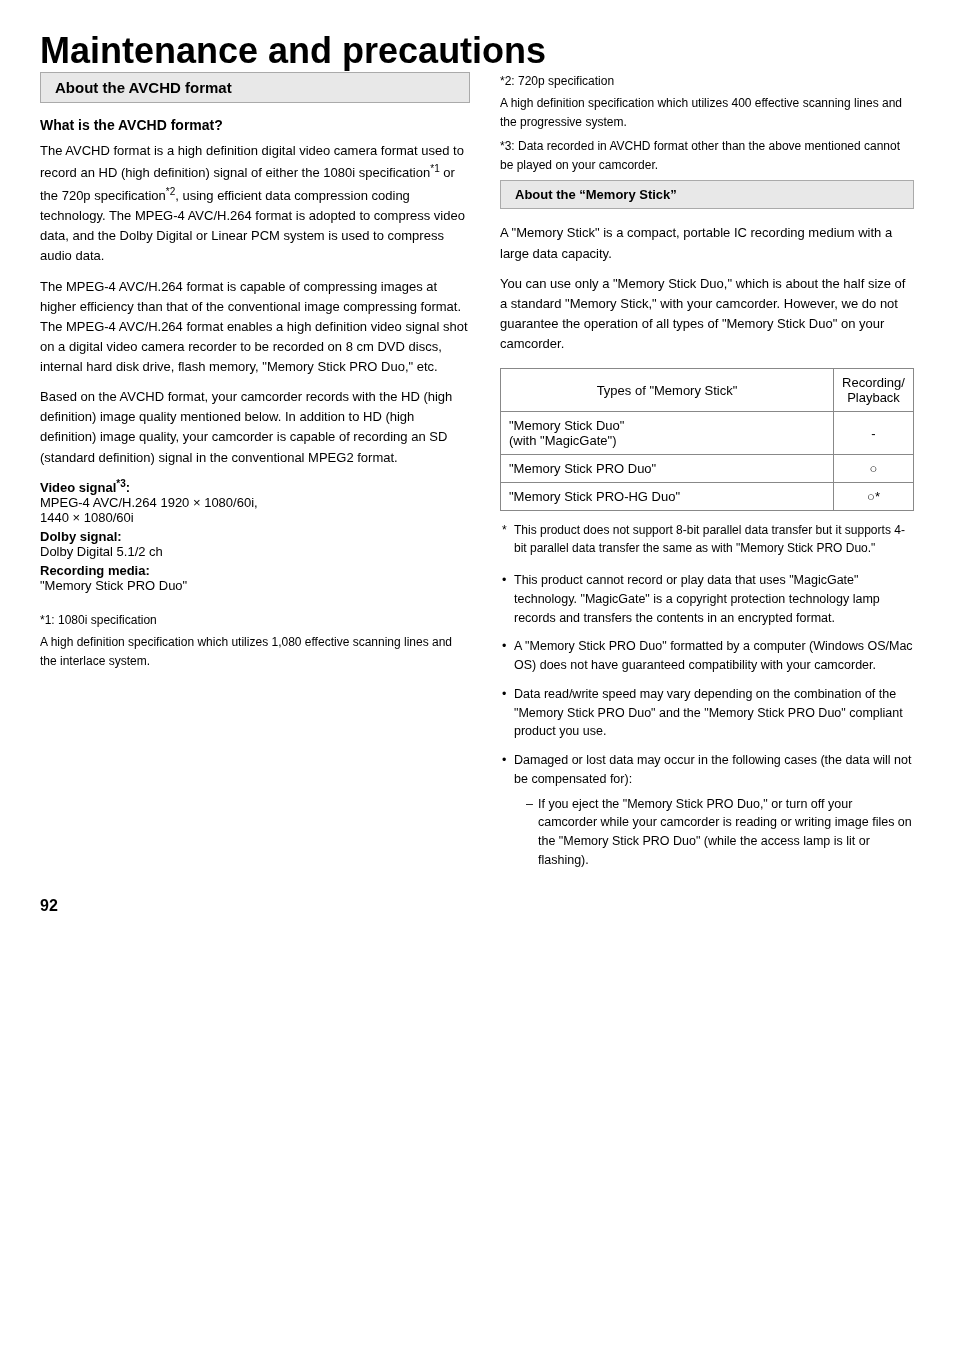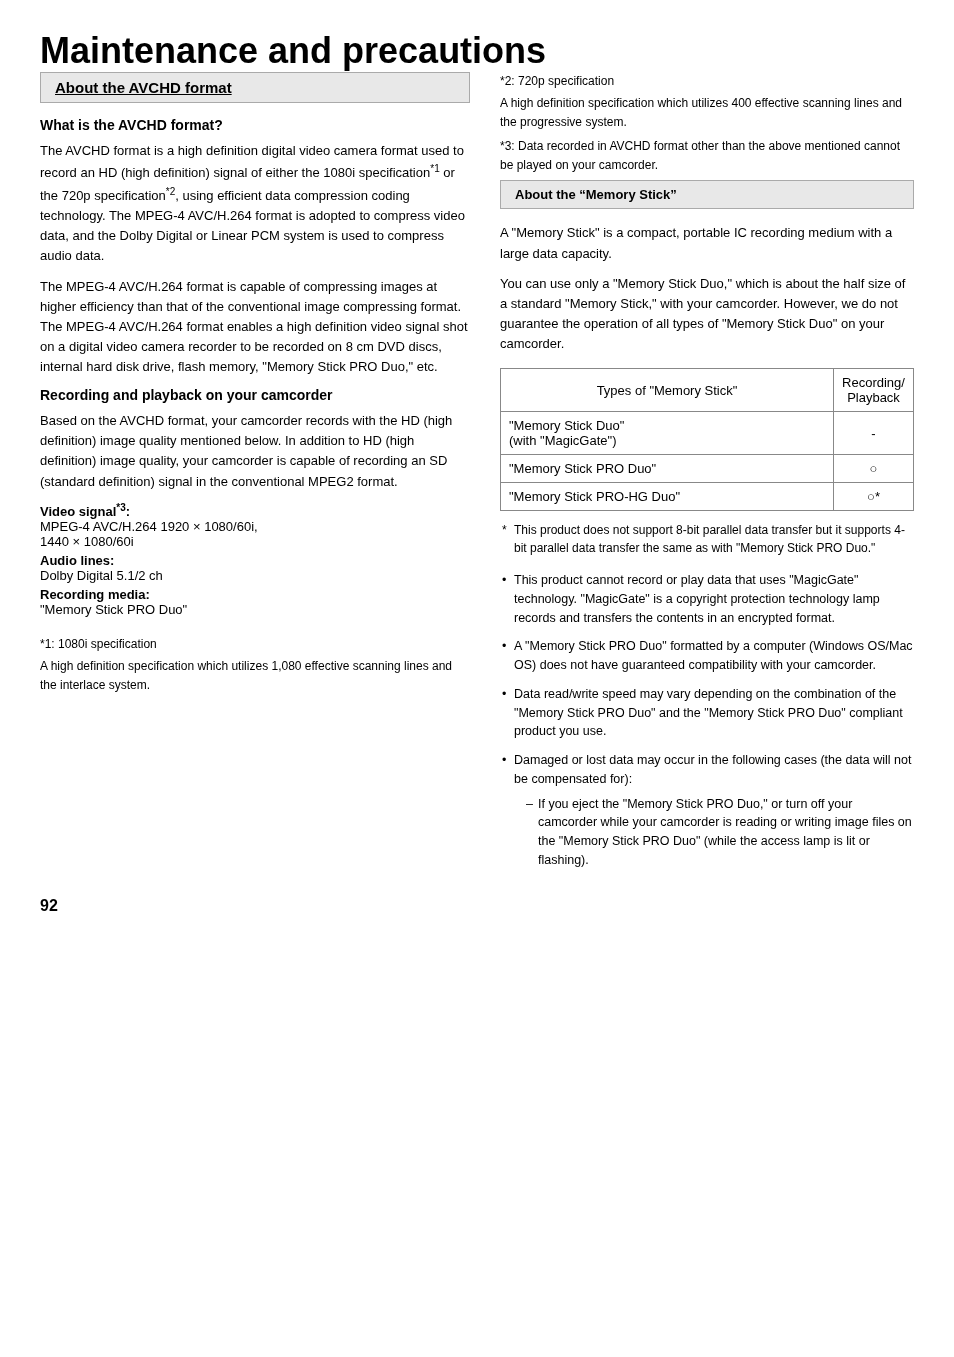--- a/index.html
+++ b/index.html
@@ -31,21 +31,20 @@
     }
     .section-header {
       background: #e8e8e8;
       border: 1px solid #aaa;
       padding: 6px 14px;
       font-size: 15px;
       font-weight: bold;
       margin-bottom: 14px;
       display: inline-block;
       width: 100%;
-      text-decoration: underline;
     }
     .section-header-right {
       background: #e8e8e8;
       border: 1px solid #aaa;
       padding: 6px 14px;
       font-size: 13px;
       font-weight: bold;
       margin-bottom: 14px;
       display: inline-block;
       width: 100%;
@@ -167,30 +166,29 @@
 
 <div class="two-col">
 
   <div class="col-left">
     <div class="section-header">About the AVCHD format</div>
 
     <h3 class="sub-heading">What is the AVCHD format?</h3>
     <p>The AVCHD format is a high definition digital video camera format used to record an HD (high definition) signal of either the 1080i specification<sup>*1</sup> or the 720p specification<sup>*2</sup>, using efficient data compression coding technology. The MPEG-4 AVC/H.264 format is adopted to compress video data, and the Dolby Digital or Linear PCM system is used to compress audio data.</p>
     <p>The MPEG-4 AVC/H.264 format is capable of compressing images at higher efficiency than that of the conventional image compressing format. The MPEG-4 AVC/H.264 format enables a high definition video signal shot on a digital video camera recorder to be recorded on 8 cm DVD discs, internal hard disk drive, flash memory, "Memory Stick PRO Duo," etc.</p>
 
-    <h3 class="sub-heading">Recording and playback on your camcorder</h3>
     <p>Based on the AVCHD format, your camcorder records with the HD (high definition) image quality mentioned below. In addition to HD (high definition) image quality, your camcorder is capable of recording an SD (standard definition) signal in the conventional MPEG2 format.</p>
 
     <div class="signal-block">
       <div>
         <span class="signal-label">Video signal<sup>*3</sup>:</span><br>
         <span class="signal-value">MPEG-4 AVC/H.264 1920 × 1080/60i,<br>1440 × 1080/60i</span>
       </div>
       <div style="margin-top:4px;">
-        <span class="signal-label">Audio lines:</span><br>
+        <span class="signal-label">Dolby signal:</span><br>
         <span class="signal-value">Dolby Digital 5.1/2 ch</span>
       </div>
       <div style="margin-top:4px;">
         <span class="signal-label">Recording media:</span><br>
         <span class="signal-value">"Memory Stick PRO Duo"</span>
       </div>
     </div>
 
     <div class="footnote-block">
       <p class="footnote-line">*1: 1080i specification</p>

